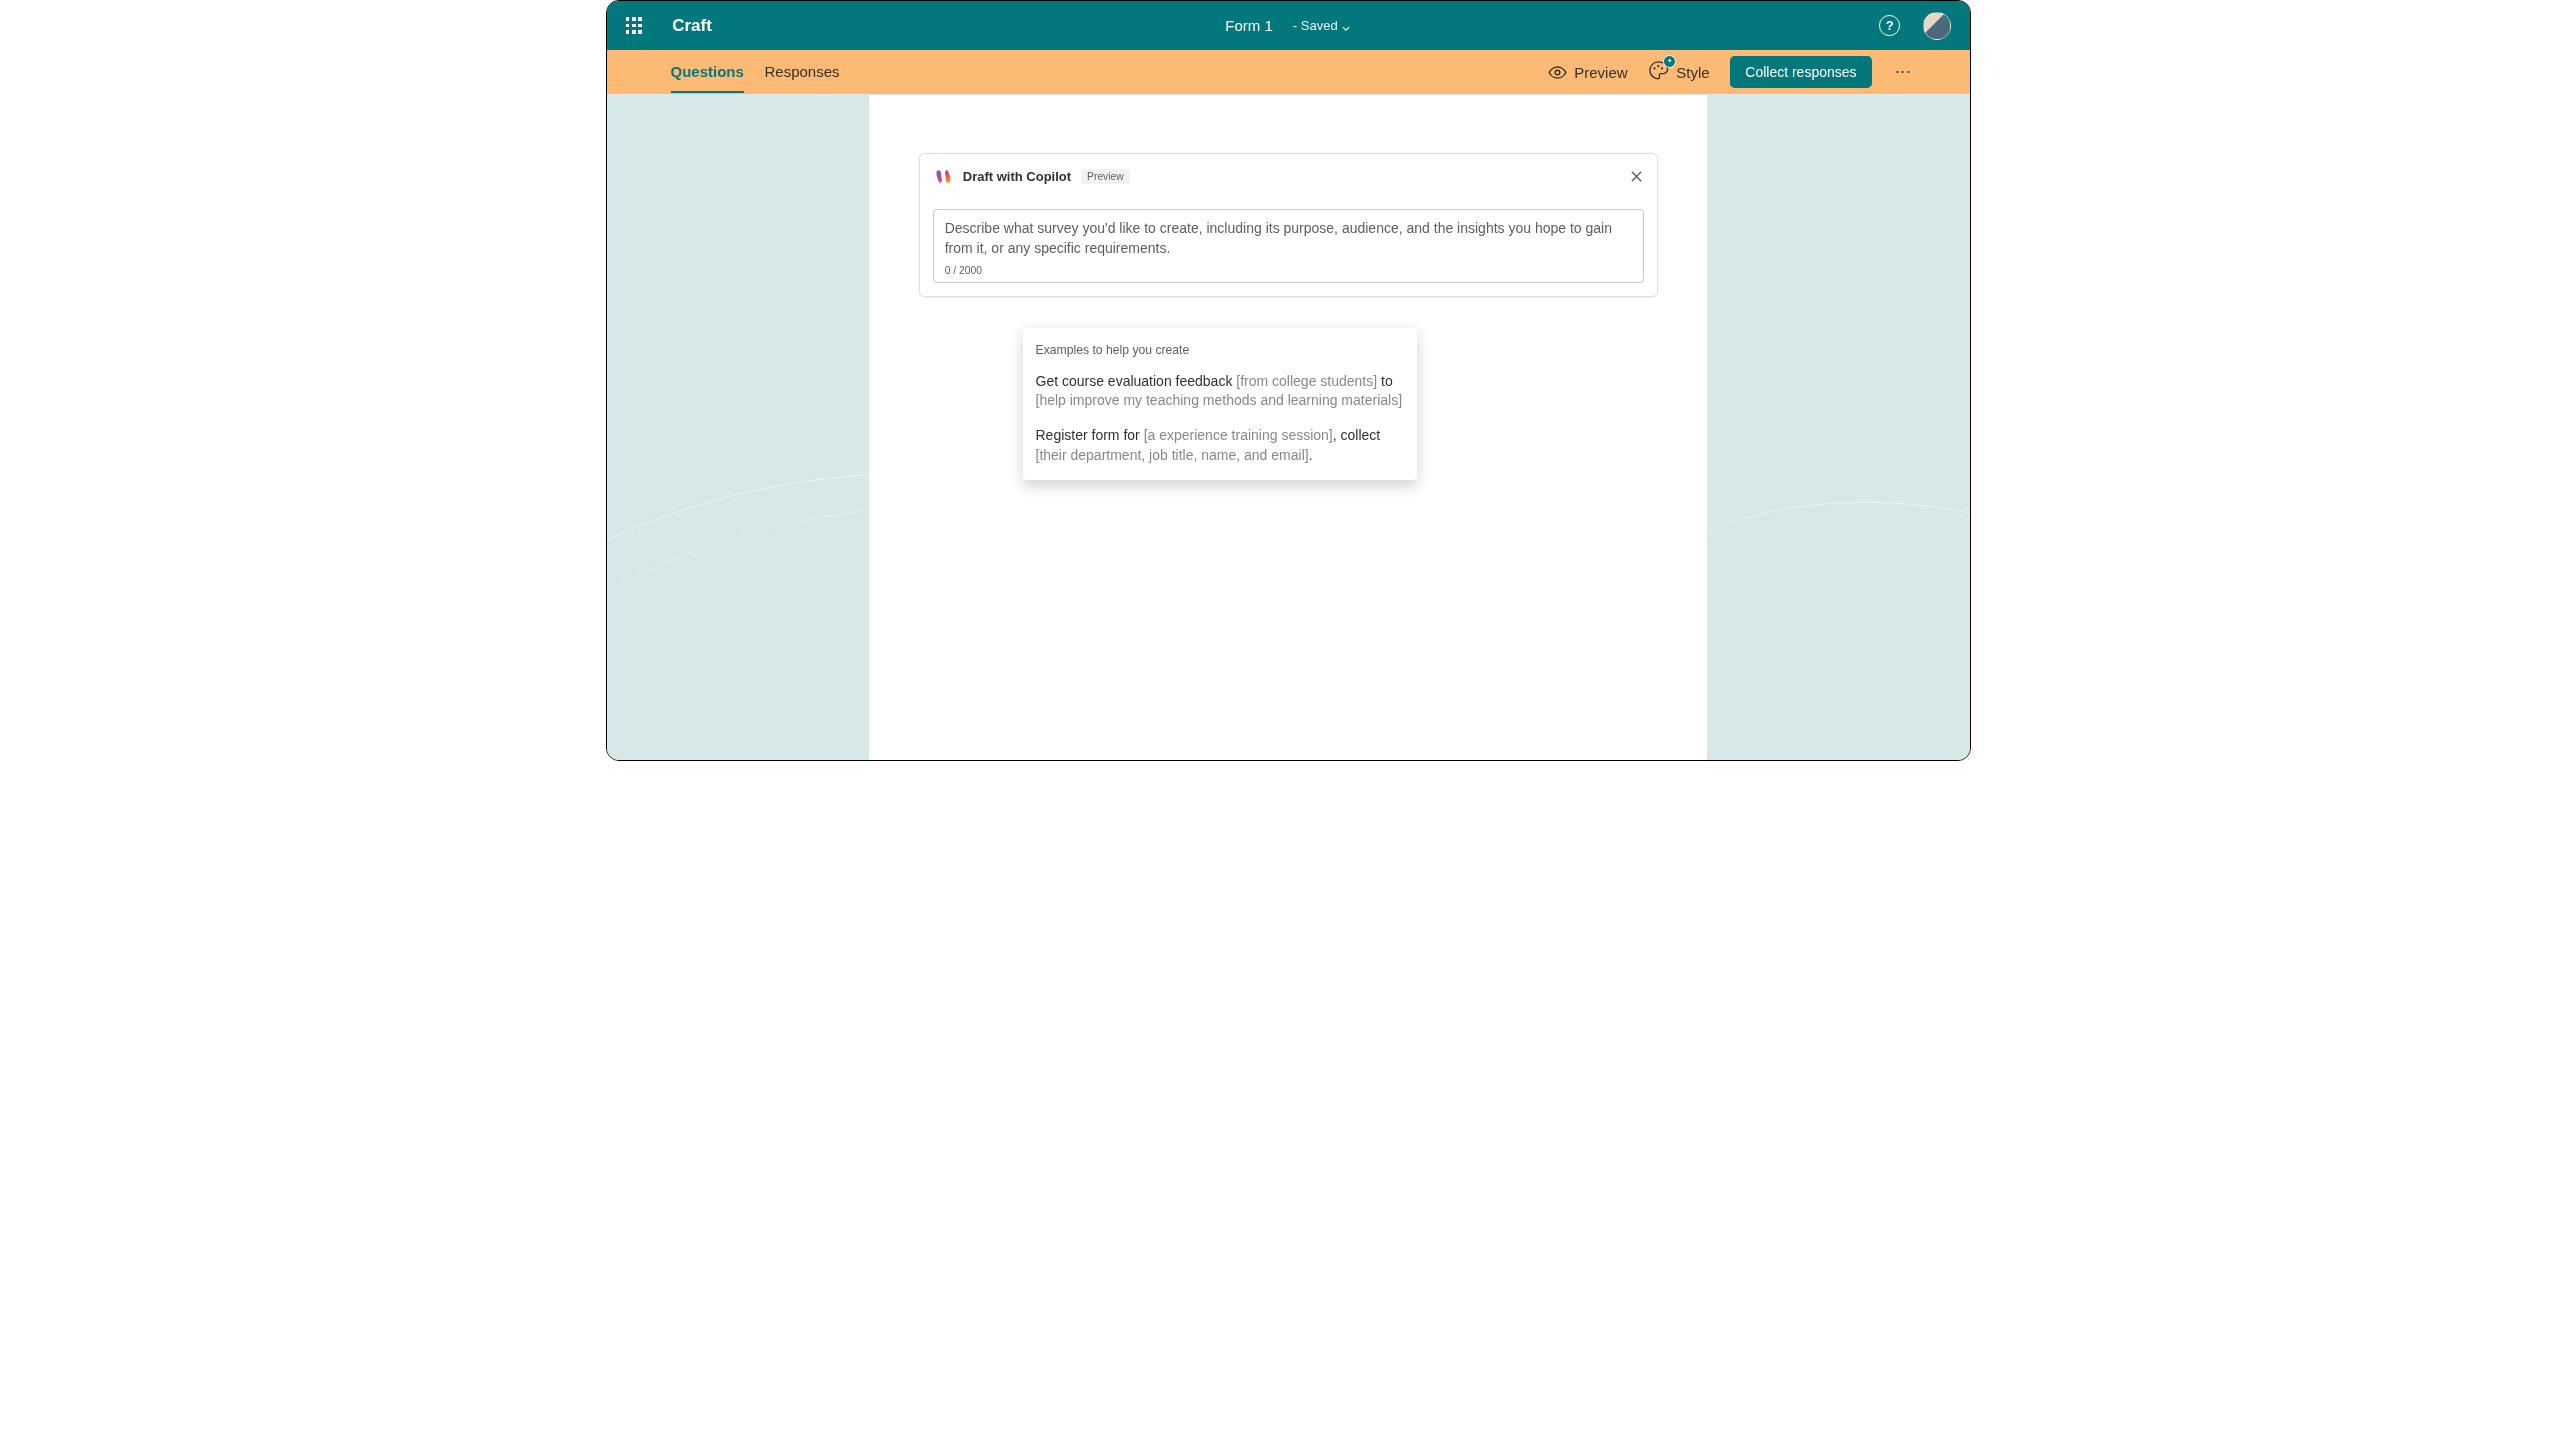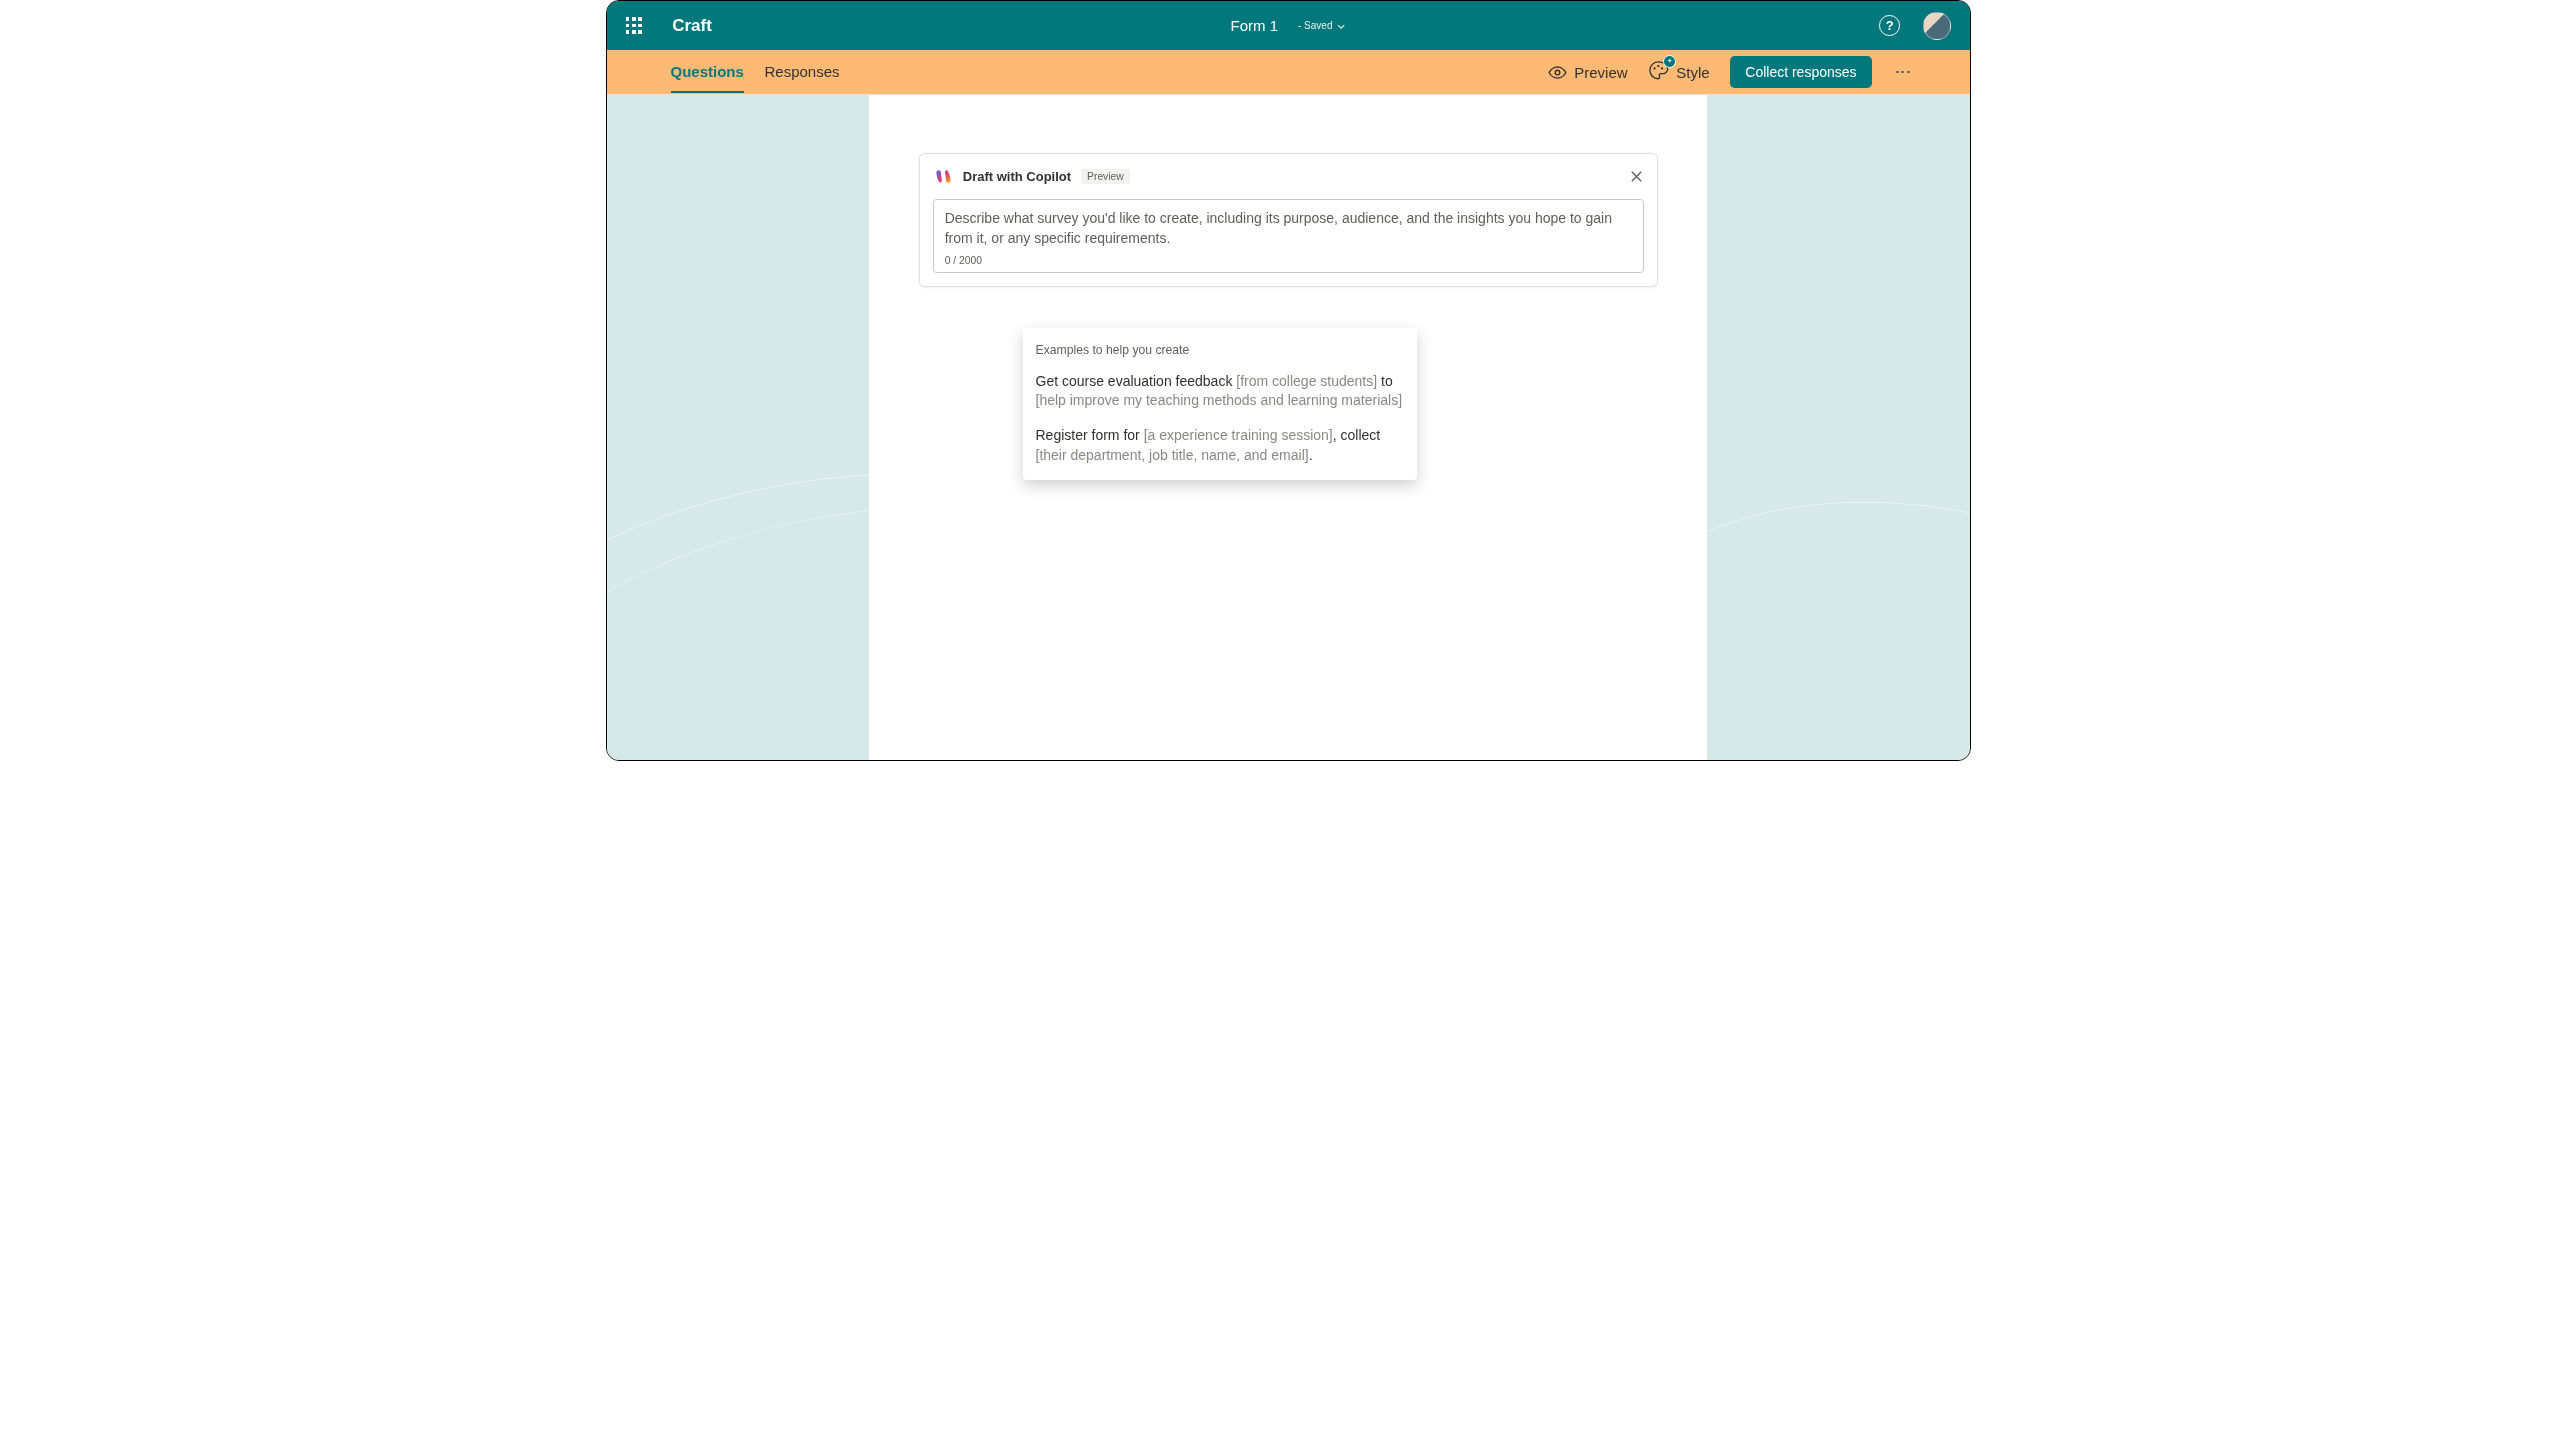--- a/index.html
+++ b/index.html
@@ -6,21 +6,21 @@
   body { font-family: 'Segoe UI', -apple-system, sans-serif; background: #fff; }
   
   .frame { width: 1365px; height: 761px; border: 1.9px solid #000; border-radius: 13px; overflow: hidden; margin: 0 auto; position: relative; background: #d6e8e8; }
   
   .topbar { height: 49px; background: #03787C; display: flex; align-items: center; padding: 0 19px; color: #fff; position: relative; }
   .waffle { display: grid; grid-template-columns: repeat(3,3.7px); grid-template-rows: repeat(3,3.7px); gap: 2.8px; cursor: pointer; }
   .waffle span { width: 3.7px; height: 3.7px; background: #fff; }
   .app-name { margin-left: 30px; font-size: 17px; font-weight: 600; }
   .doc-title-wrap { position: absolute; left: 50%; transform: translateX(-50%); display: flex; align-items: center; gap: 20px; }
   .doc-title { font-size: 15px; font-weight: 400; }
-  .saved-status { font-size: 10px; opacity: 0.9; display: flex; align-items: flex-end; gap: 3.7px; }
+  .saved-status { font-size: 13px; opacity: 0.9; display: flex; align-items: flex-end; gap: 3.7px; }
   .saved-status svg { width: 9.4px; height: 9.4px; }
   .topbar-right { margin-left: auto; display: flex; align-items: center; gap: 22.5px; }
   .help-icon { width: 20.6px; height: 20.6px; border: 1.9px solid #fff; border-radius: 50%; display: flex; align-items: center; justify-content: center; font-size: 13px; font-weight: 600; cursor: pointer; }
   .avatar { width: 28px; height: 28px; border-radius: 50%; background: linear-gradient(135deg,#e8d5c4 40%,#4a6a7a 41%); border: 0.9px solid rgba(255,255,255,0.4); cursor: pointer; }
   
   .toolbar { height: 45px; background: #fdba74; display: flex; align-items: center; padding: 0 56px 0 64px; border-bottom: 0.9px solid #e5e5e5; position: relative; z-index: 5; }
   .tabs { display: flex; gap: 20.6px; }
   .tab { font-size: 15px; padding: 11.2px 0; cursor: pointer; color: #323130; }
   .tab.active { color: #03787C; font-weight: 600; border-bottom: 2.8px solid #03787C; margin-bottom: -0.9px; }
   .toolbar-right { margin-left: auto; display: flex; align-items: center; gap: 20.6px; }
@@ -33,21 +33,21 @@
   .more-dots span { width: 2.8px; height: 2.8px; background: #605e5c; border-radius: 50%; }
   
   .canvas-bg { position: absolute; top: 94px; left: 0; right: 0; bottom: 0; background: #d6e8e8; overflow: hidden; }
   .wave1 { position: absolute; bottom: -187px; left: -187px; width: 844px; height: 469px; border: 1.9px solid rgba(255,255,255,0.5); border-radius: 50%; transform: rotate(-8deg); }
   .wave2 { position: absolute; bottom: -234px; left: -141px; width: 891px; height: 487px; border: 1.9px solid rgba(255,255,255,0.4); border-radius: 50%; transform: rotate(-5deg); }
   .wave3 { position: absolute; bottom: -141px; right: -281px; width: 656px; height: 394px; border: 1.9px solid rgba(255,255,255,0.5); border-radius: 50%; transform: rotate(10deg); }
   
   .canvas { width: 838px; margin: 0 auto; background: #fff; height: 100%; position: relative; padding-top: 58px; }
   
   .copilot-card { width: 739px; margin: 0 auto; background: #fff; border: 0.9px solid #e1dfdd; border-radius: 5.6px; padding: 13px 13px 13px 13px; box-shadow: 0 0.9px 2.8px rgba(0,0,0,0.06); position: relative; }
-  .card-head { display: flex; align-items: center; gap: 9.4px; margin-bottom: 13px; padding-left: 1.9px; justify-content: flex-end; }
+  .card-head { display: flex; align-items: center; gap: 9.4px; margin-bottom: 23px; padding-left: 1.9px; justify-content: flex-end; }
   .copilot-icon { width: 19px; height: 19px; }
   .card-title { font-size: 13px; font-weight: 600; color: #323130; }
   .preview-badge { background: #f3f2f1; color: #605e5c; font-size: 10.3px; padding: 1.9px 6.6px; border-radius: 2.8px; }
   .close-x { margin-left: auto; width: 15px; height: 15px; cursor: pointer; color: #605e5c; }
   
   .prompt-box { border: 0.9px solid #c8c6c4; border-radius: 3.7px; padding: 9.4px 11.2px 5.6px; }
   .prompt-input { width: 100%; border: none; outline: none; font-size: 14px; color: #605e5c; font-family: inherit; resize: none; line-height: 1.4; min-height: 41px; }
   .prompt-input::placeholder { color: #605e5c; }
   .char-count { font-size: 10.3px; color: #605e5c; margin-top: 1.9px; }
   

